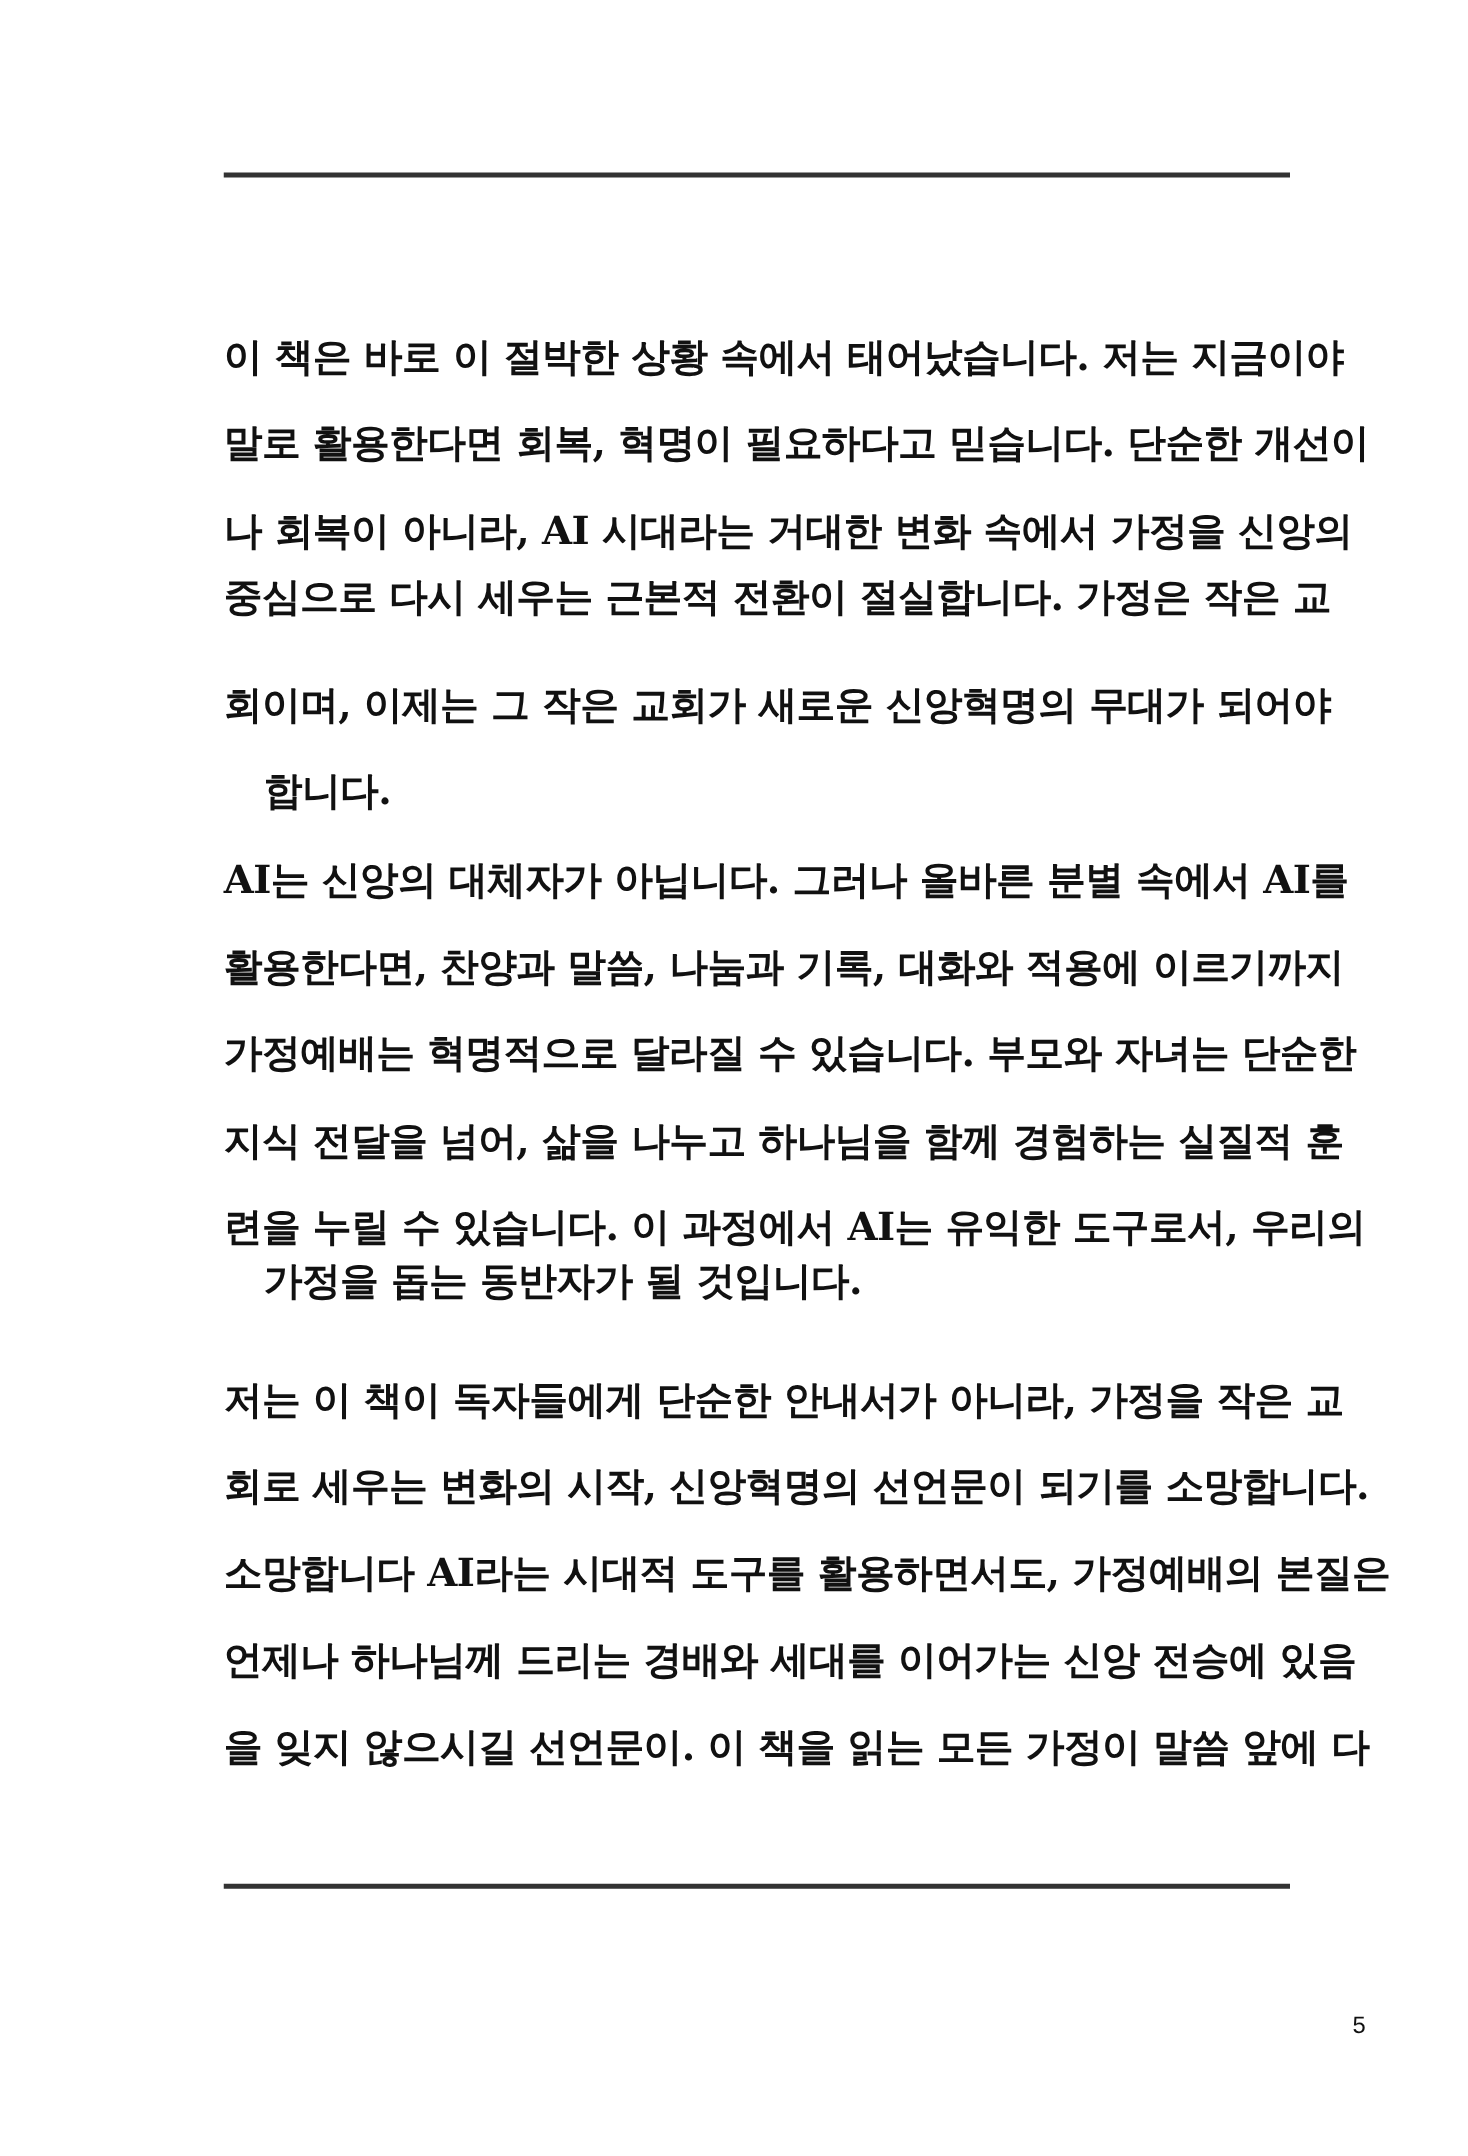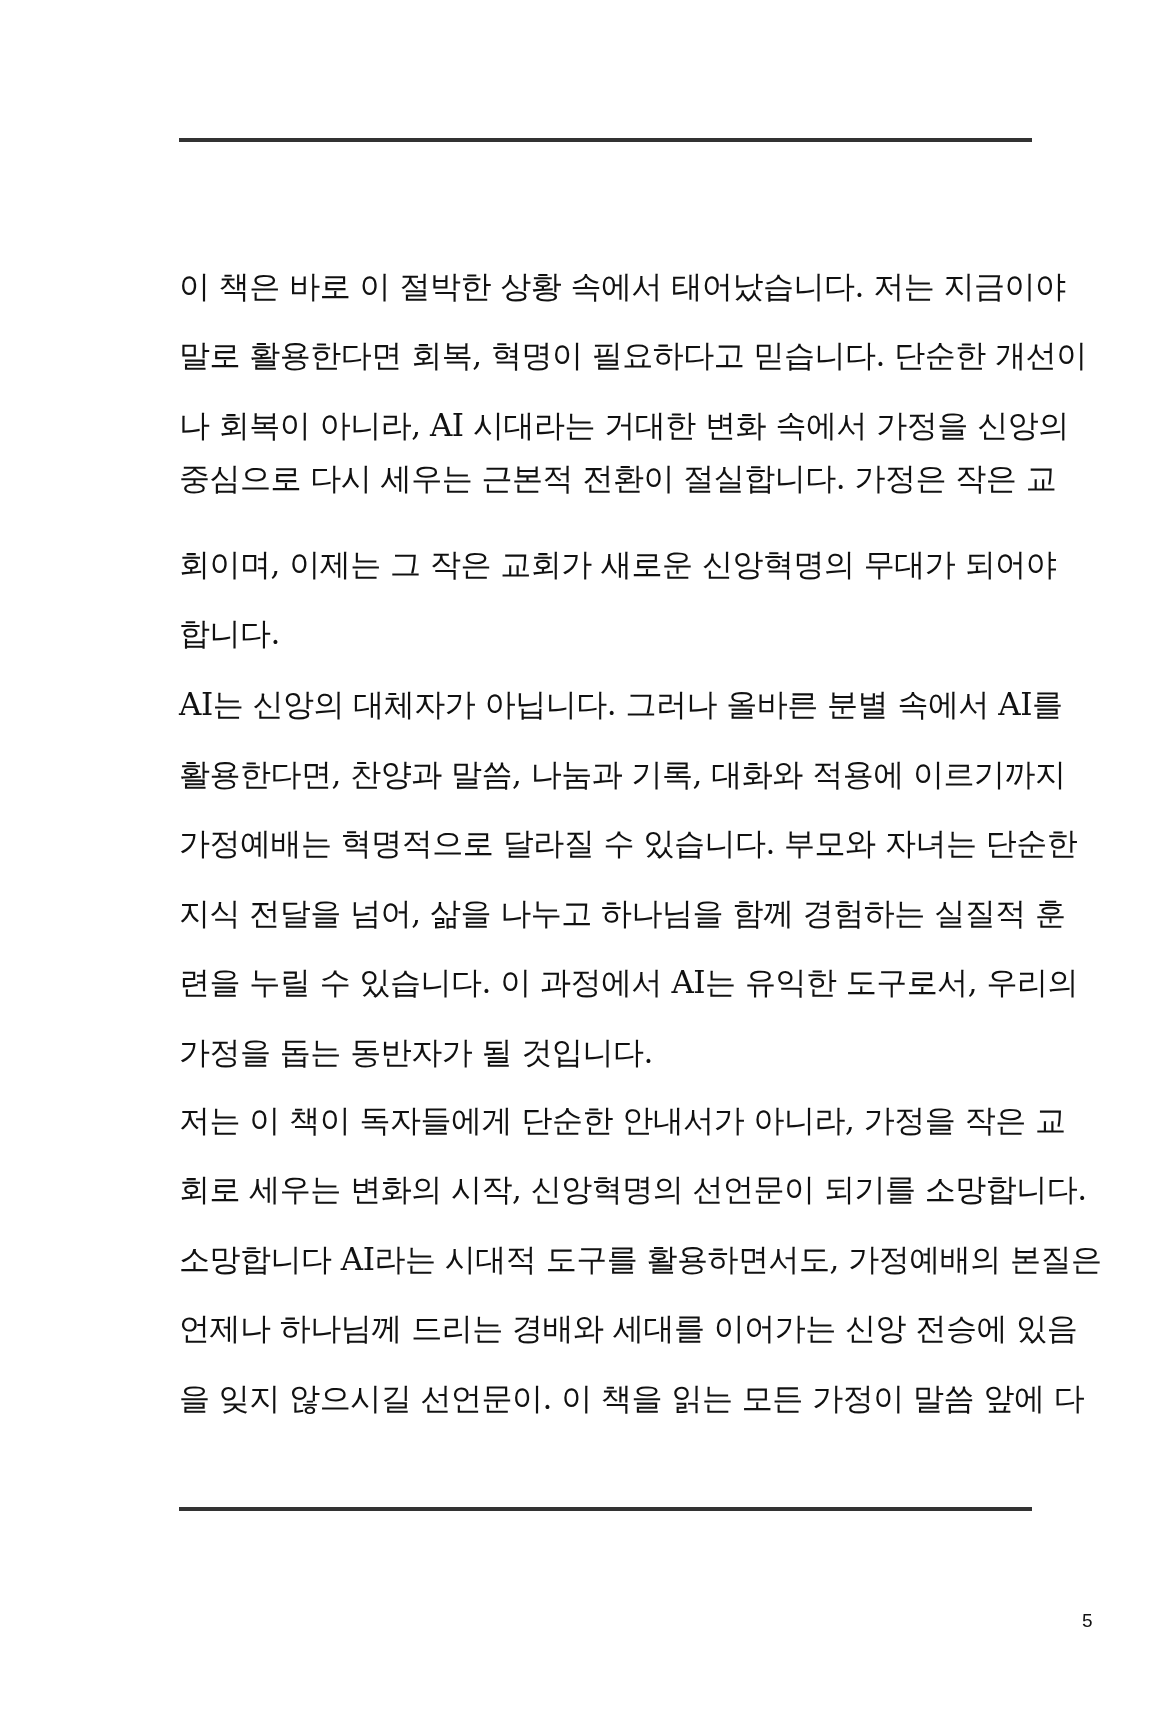--- a/index.html
+++ b/index.html
@@ -8,22 +8,23 @@
   .rule.top { top: 138px; }
   .rule.bottom { top: 1507px; }
   .line {
     position: absolute; left: 179px; width: 853px;
     height: 40px; line-height: 40px;
     font-family: "DejaVu Serif", "Liberation Serif", serif;
     font-size: 31px; color: #111111;
     white-space: nowrap;
     text-align: justify; text-align-last: justify;
     letter-spacing: -0.5px;
+    font-weight: bold;
   }
-  .line.short { text-align-last: left; }
+  .line.short { text-align-last: left; margin-left: 32px; }
   .page-number {
     position: absolute; left: 1082px; top: 1610px;
     font-family: "Liberation Sans", "DejaVu Sans", sans-serif;
     font-size: 19px; color: #111111;
   }
 </style>
 </head>
 <body>
 
 <div class="rule top"></div>
@@ -38,21 +39,21 @@
     <div class="line" style="top:544px">회이며, 이제는 그 작은 교회가 새로운 신앙혁명의 무대가 되어야</div>
     <div class="line short" style="top:613px">합니다.</div>
   </div>
 
   <div>
     <div class="line" style="top:684px">AI는 신앙의 대체자가 아닙니다. 그러나 올바른 분별 속에서 AI를</div>
     <div class="line" style="top:754px">활용한다면, 찬양과 말씀, 나눔과 기록, 대화와 적용에 이르기까지</div>
     <div class="line" style="top:823px">가정예배는 혁명적으로 달라질 수 있습니다. 부모와 자녀는 단순한</div>
     <div class="line" style="top:893px">지식 전달을 넘어, 삶을 나누고 하나님을 함께 경험하는 실질적 훈</div>
     <div class="line" style="top:962px">련을 누릴 수 있습니다. 이 과정에서 AI는 유익한 도구로서, 우리의</div>
-    <div class="line short" style="top:1032px">가정을 돕는 동반자가 될 것입니다.</div>
+    <div class="line short" style="top:1005px">가정을 돕는 동반자가 될 것입니다.</div>
   </div>
 
   <div>
     <div class="line" style="top:1100px">저는 이 책이 독자들에게 단순한 안내서가 아니라, 가정을 작은 교</div>
     <div class="line" style="top:1169px">회로 세우는 변화의 시작, 신앙혁명의 선언문이 되기를 소망합니다.</div>
     <div class="line" style="top:1239px">소망합니다 AI라는 시대적 도구를 활용하면서도, 가정예배의 본질은</div>
     <div class="line" style="top:1308px">언제나 하나님께 드리는 경배와 세대를 이어가는 신앙 전승에 있음</div>
     <div class="line" style="top:1378px">을 잊지 않으시길 선언문이. 이 책을 읽는 모든 가정이 말씀 앞에 다</div>
   </div>
 </div>

